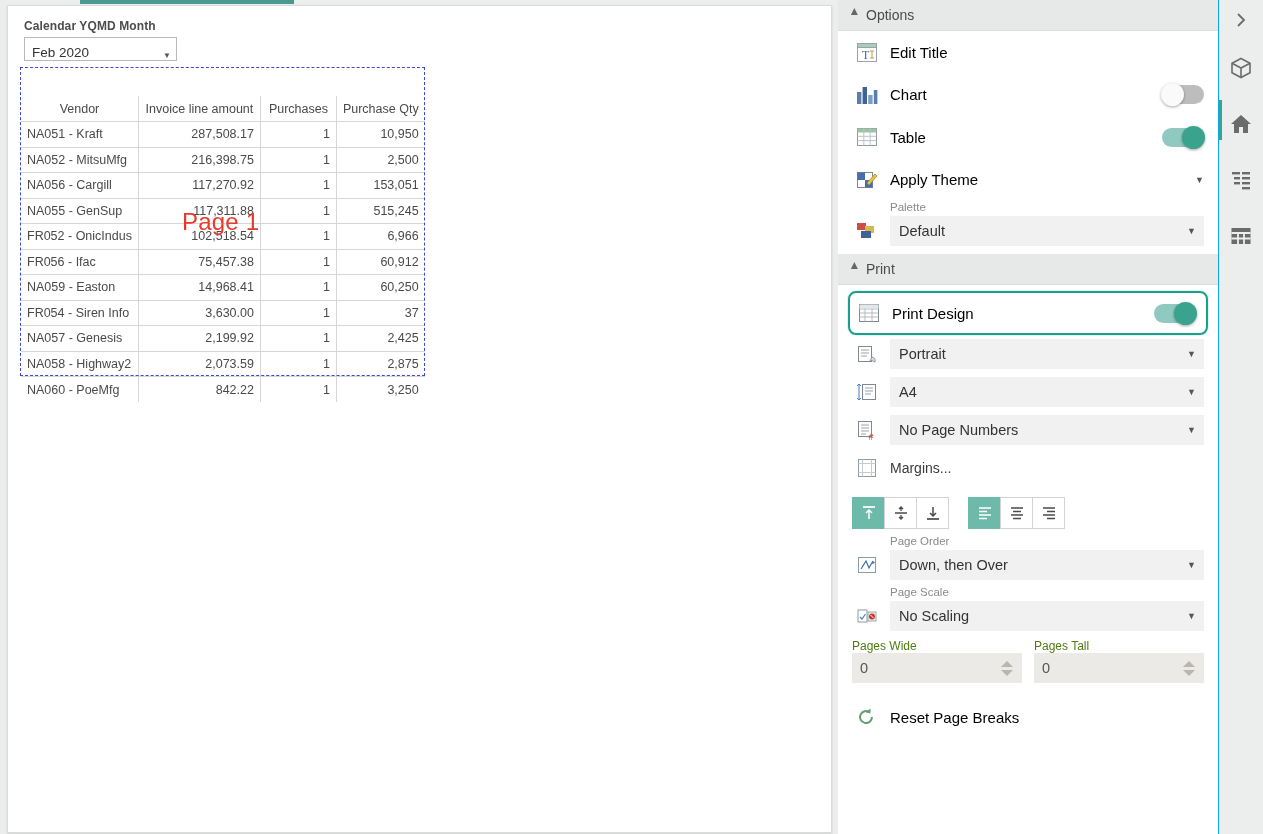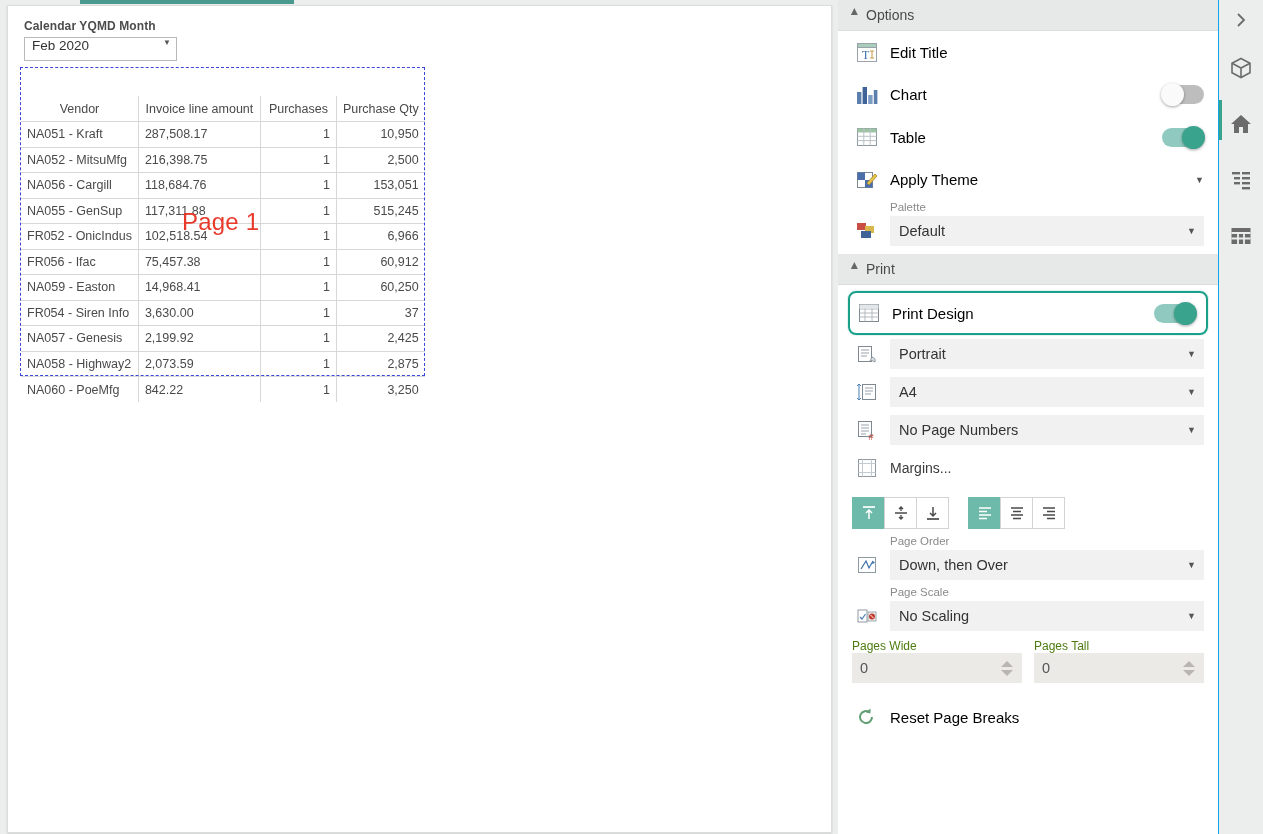--- a/index.html
+++ b/index.html
@@ -32,21 +32,21 @@
   .prompt-label{
     position:absolute;left:16px;top:13px;
     font-size:12px;font-weight:bold;color:#4c4c4c;
     letter-spacing:.1px;
   }
   .prompt-select{
     position:absolute;left:16px;top:31px;width:153px;height:24px;
     background:#fff;border:1px solid #b9b9b9;
     box-sizing:border-box;
     font-size:13.5px;color:#333;
-    display:flex;align-items:flex-start;
+    display:flex;align-items:flex-end;
   }
   .prompt-select .val{padding-left:7px;flex:1;}
   .prompt-select .caret{
     width:18px;text-align:center;font-size:8px;color:#555;
   }
 
   
   #pagebreak-frame{
     position:absolute;left:12px;top:61px;width:405px;height:309px;
     border:1px dashed #3b46d6;
@@ -72,21 +72,21 @@
   }
   #data-table th{
     text-align:center;color:#4a4a4a;
     border-top:none;
     font-size:12.5px;
   }
   #data-table th:first-child,#data-table td:first-child{border-left:none;}
   #data-table th:last-child,#data-table td:last-child{border-right:none;}
   #data-table tr:last-child td{border-bottom:none;}
   .c-vendor{width:117px;text-align:left;}
-  .c-amount{width:122px;}
+  .c-amount{width:122px;text-align:right;}
   .c-purch{width:76px;text-align:right;}
   .c-qty{width:88px;text-align:right;}
 
   #page-watermark{
     position:absolute;left:174px;top:202px;
     font-size:24px;color:#e8392b;
     font-family:"Liberation Sans","DejaVu Sans",sans-serif;
     z-index:5;pointer-events:none;
     letter-spacing:.2px;
   }
@@ -245,21 +245,21 @@
             <td class="c-qty">10,950</td>
           </tr>
           <tr>
             <td class="c-vendor">NA052 - MitsuMfg</td>
             <td class="c-amount">216,398.75</td>
             <td class="c-purch">1</td>
             <td class="c-qty">2,500</td>
           </tr>
           <tr>
             <td class="c-vendor">NA056 - Cargill</td>
-            <td class="c-amount">118,684.76</td>
+            <td class="c-amount">117,270.92</td>
             <td class="c-purch">1</td>
             <td class="c-qty">153,051</td>
           </tr>
           <tr>
             <td class="c-vendor">NA055 - GenSup</td>
             <td class="c-amount">117,311.88</td>
             <td class="c-purch">1</td>
             <td class="c-qty">515,245</td>
           </tr>
           <tr>

